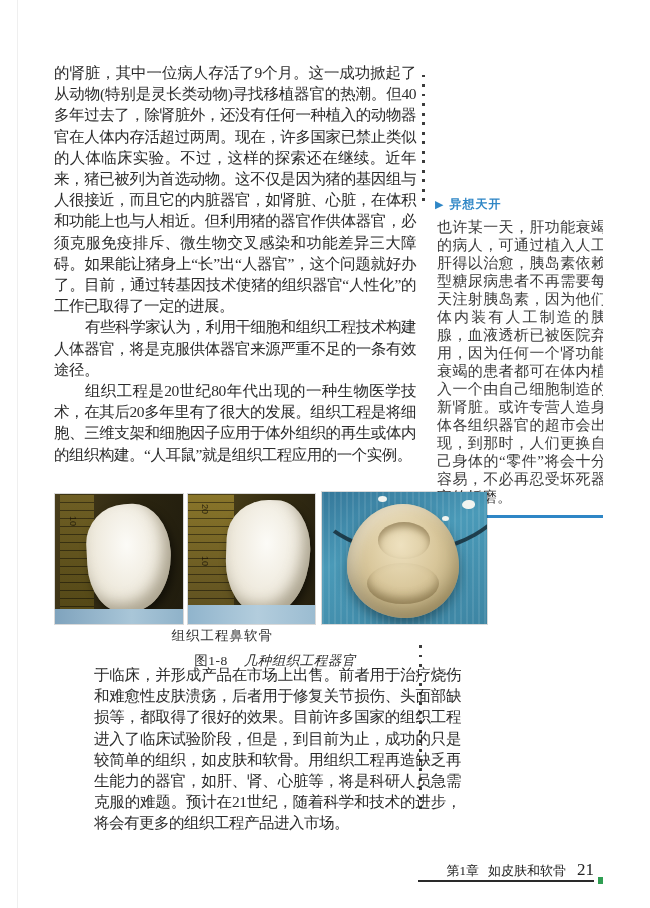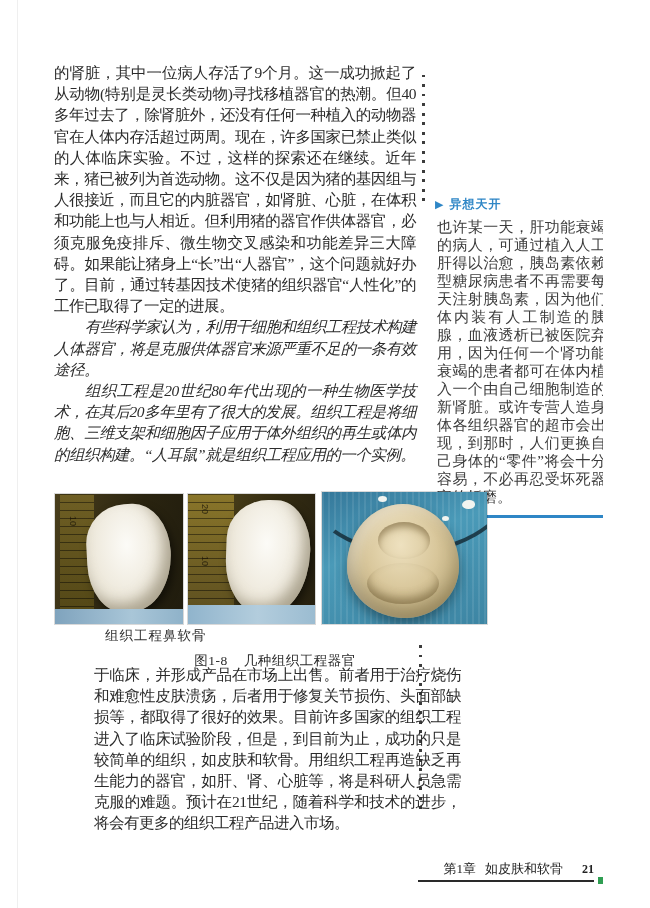--- a/index.html
+++ b/index.html
@@ -8,21 +8,21 @@
     font-family:"Liberation Serif","DejaVu Serif",serif;color:#2e2e2e;overflow:hidden;
   }
   .page-edge{position:absolute;left:17px;top:0;width:1px;height:908px;background:#efefef;}
 
   
   .main-text{position:absolute;left:54px;top:62px;width:362px;}
   .para{
     margin:0;font-size:15.5px;line-height:21.2px;letter-spacing:-0.5px;
     text-align:justify;color:#2b2b2b;
   }
-  .para.indent{text-indent:2em;font-style:italic;}
+  .para.indent{text-indent:2em;}
 
   .bottom-text{position:absolute;left:54px;top:664px;width:367px;margin-left:40px;}
 
   
   .dots{
     position:absolute;width:3px;
     background-image:repeating-linear-gradient(to bottom,#3c3c3c 0 2.5px,transparent 2.5px 9.5px);
   }
   .dots-top{left:422px;top:75px;height:126px;}
   .dots-bottom{left:419px;top:645px;height:164px;}
@@ -80,32 +80,32 @@
   .fold{position:absolute;left:28%;top:16%;width:46%;height:32%;border-radius:50%;
     box-shadow:inset 0 5px 7px rgba(115,95,55,.6);}
   .fold2{position:absolute;left:18%;top:52%;width:64%;height:36%;border-radius:50%;
     box-shadow:inset 0 -6px 9px rgba(110,90,50,.5);}
   .speck{position:absolute;background:#f2f4f0;}
   .speck-a{right:12px;top:8px;width:13px;height:9px;border-radius:55% 45% 50% 50%;}
   .speck-b{right:38px;top:24px;width:7px;height:5px;border-radius:50%;}
   .speck-c{left:56px;top:4px;width:9px;height:6px;border-radius:50%;}
 
   
-  .caption{position:absolute;top:627px;font-size:13.5px;color:#2f2f2f;letter-spacing:1px;text-align:left;}
+  .caption{position:absolute;top:627px;font-size:13.5px;color:#2f2f2f;letter-spacing:1px;text-align:right;}
   .cap1{left:105px;width:168px;}
   .cap2{left:326px;width:158px;}
   .figcap{position:absolute;left:60px;top:652px;width:430px;text-align:center;
     font-size:13.5px;color:#2b2b2b;letter-spacing:0.5px;}
-  .figcap .fig-title{margin-left:12px;}
+  .figcap .fig-title{margin-left:12px;font-style:italic;}
 
   
   .footer{position:absolute;left:418px;top:860px;width:176px;display:flex;
     justify-content:flex-end;align-items:baseline;font-size:13px;color:#222;}
   .footer .f-book{margin-left:9px;}
-  .footer .pnum{margin-left:19px;font-weight:bold;font-size:12px;}
+  .footer .pnum{margin-left:11px;font-weight:normal;font-size:17px;}
   .footer-line{position:absolute;left:418px;top:880px;width:176px;height:2px;background:#2a2a2a;}
   .footer-green{position:absolute;left:598px;top:877px;width:52px;height:7px;background:#2f9e52;}
 </style>
 </head>
 <body>
 
 <div class="page">
   <div class="page-edge"></div>
 
   <div class="dots dots-top"></div>

